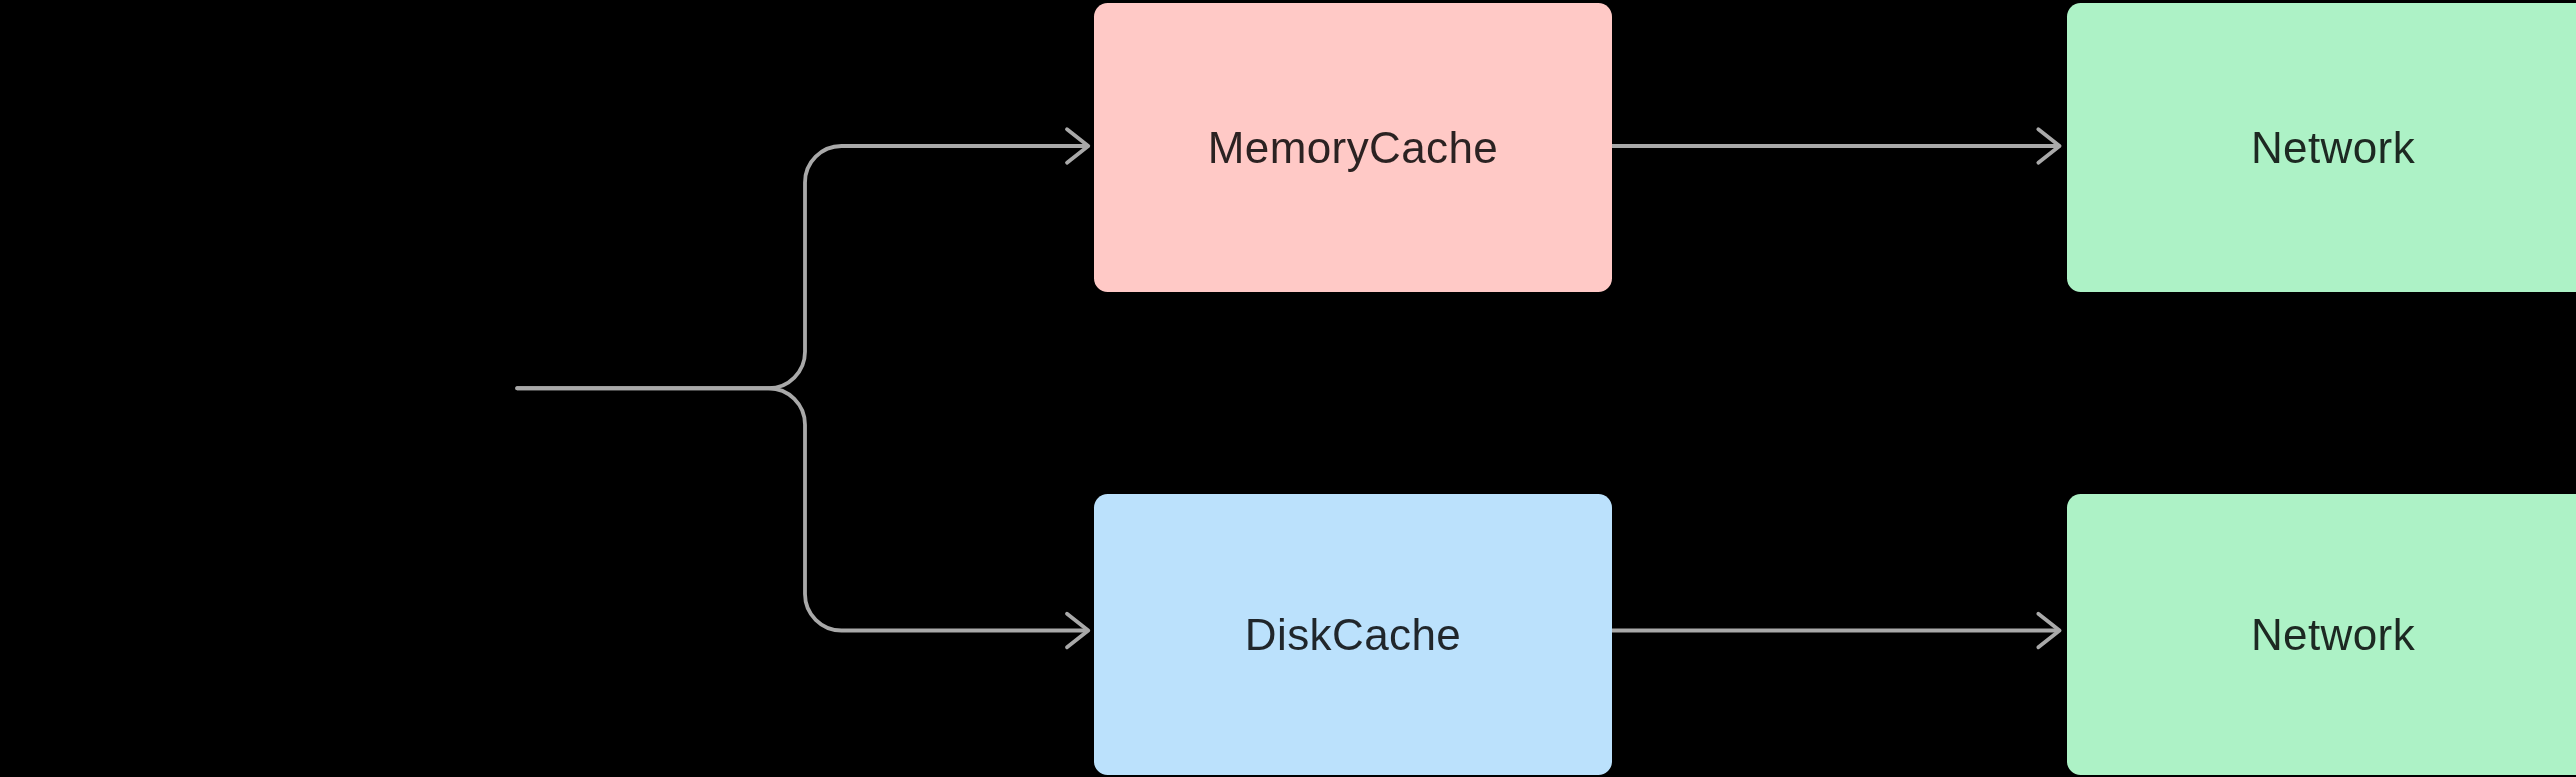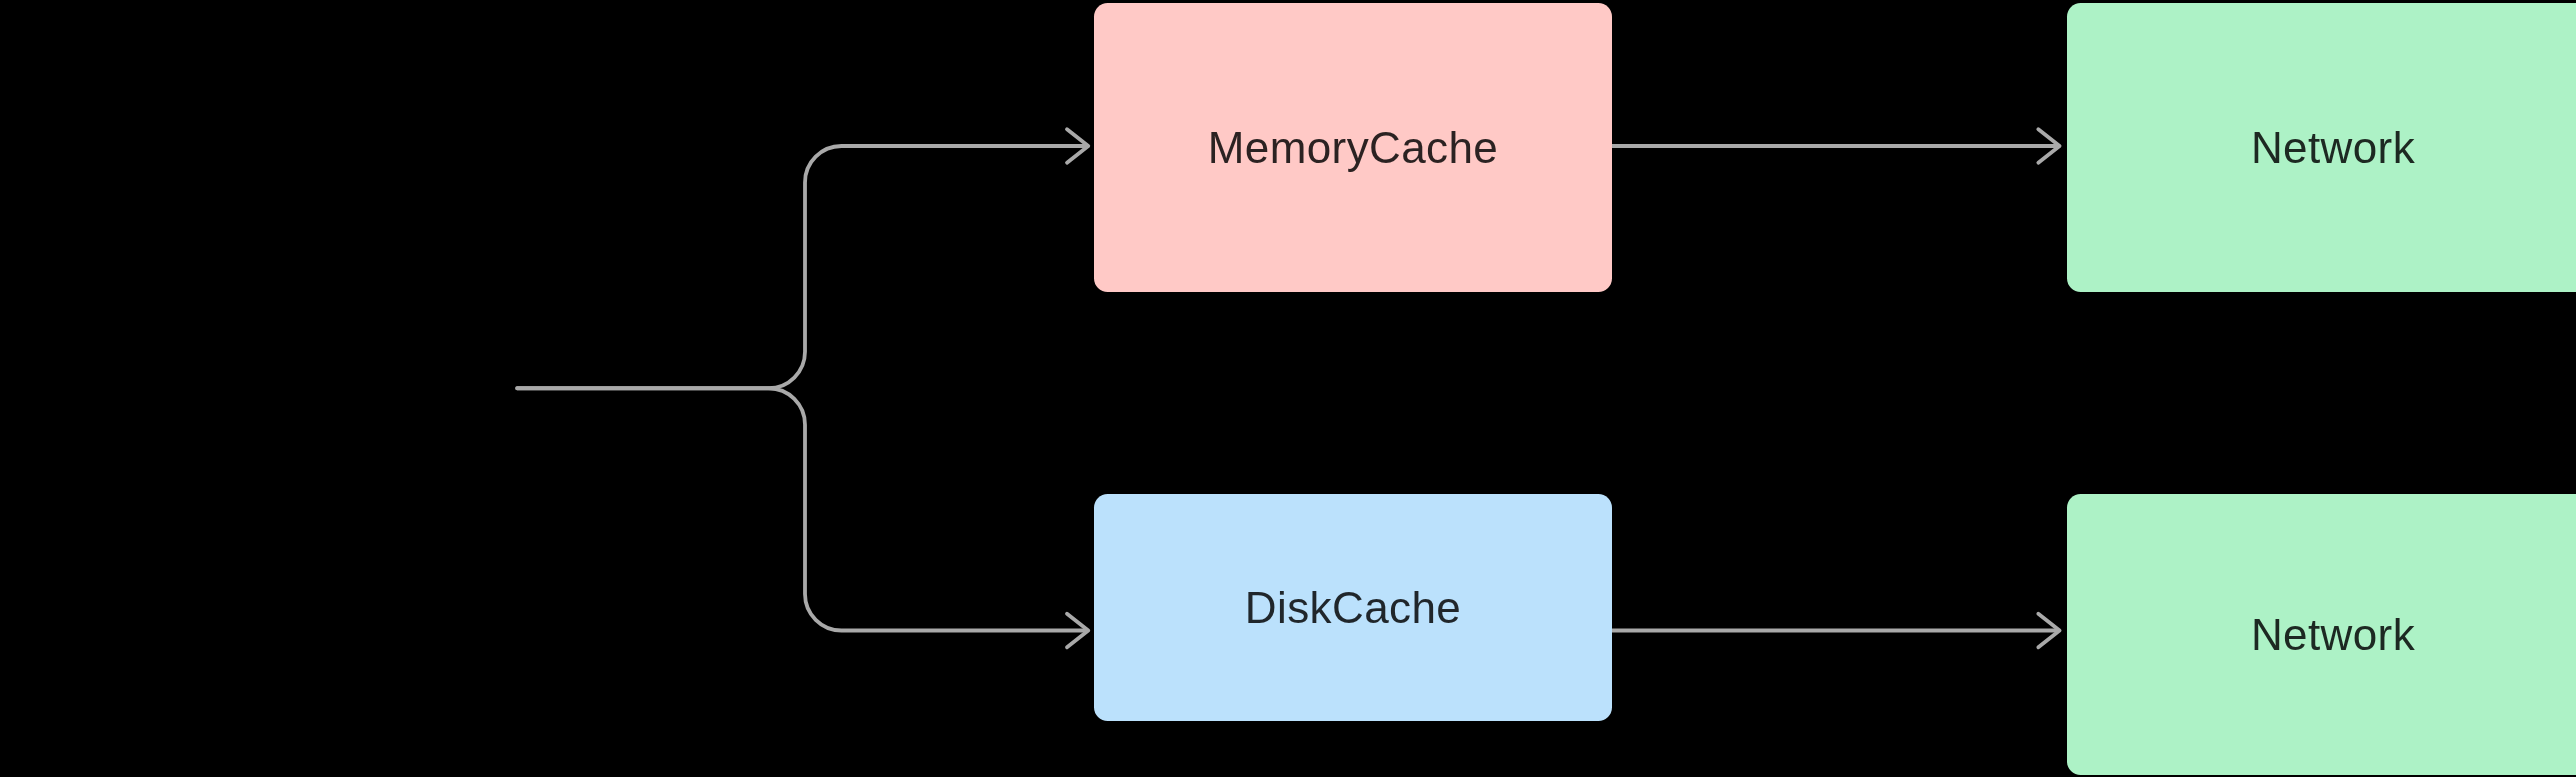--- a/index.html
+++ b/index.html
@@ -46,21 +46,21 @@
   }
   #node-imagecache {
     left: 6px;   top: 242px;  width: 511px; height: 292px;
     background: #ffe6a1;
   }
   #node-memorycache {
     left: 1094px; top: 3px;   width: 518px; height: 289px;
     background: #ffc9c6;
   }
   #node-diskcache {
-    left: 1094px; top: 494px; width: 518px; height: 227px;
+    left: 1094px; top: 494px; width: 518px; height: 281px;
     background: #bbe1fc;
   }
   #node-network-top {
     left: 2067px; top: 3px;   width: 532px; height: 289px;
     background: #adf2c6;
   }
   #node-network-bottom {
     left: 2067px; top: 494px; width: 532px; height: 281px;
     background: #adf2c6;
   }

